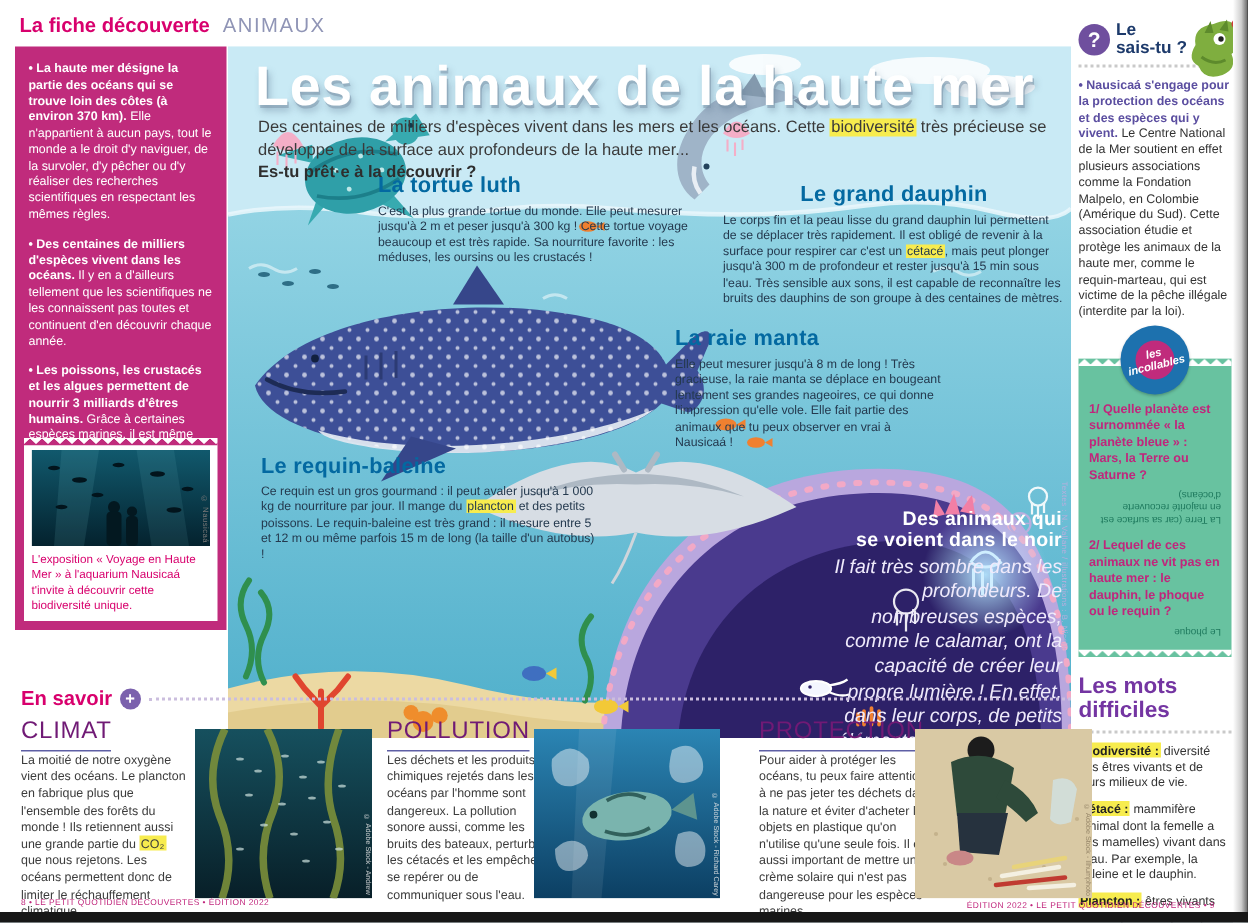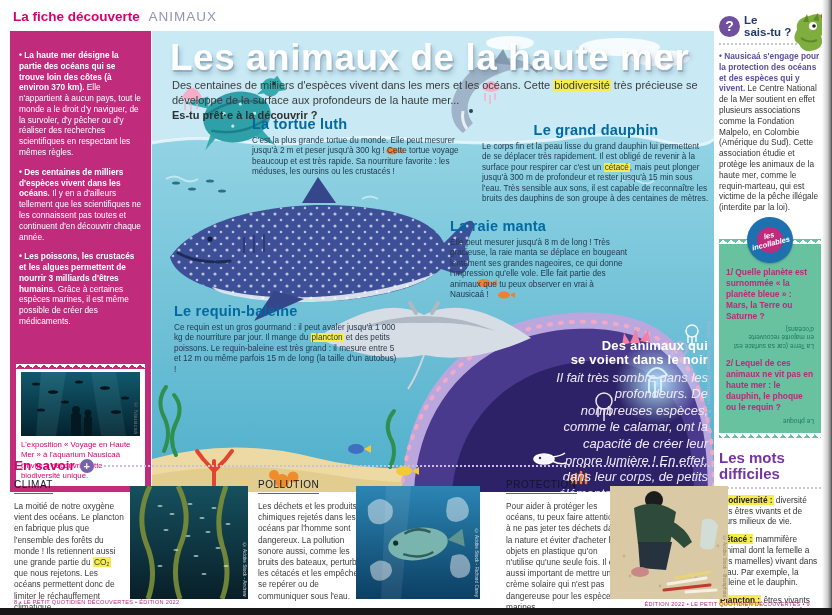--- a/index.html
+++ b/index.html
@@ -8,22 +8,22 @@
         font-family:"Liberation Sans","DejaVu Sans",sans-serif;color:#333;}
   
   .edge-bottom{position:absolute;left:0;right:0;bottom:0;height:7px;background:#171717;}
   .edge-right{position:absolute;top:0;right:0;width:10px;height:615px;
       background:linear-gradient(to right,#ffffff,#cfcfcf 55%,#7a7a7a 90%,#3c3c3c);}
   
   .hdr{position:absolute;left:13px;top:9px;font-size:13.5px;}
   .hdr b{color:#d8006d;}
   .hdr .tag{color:#9095b6;letter-spacing:1px;margin-left:5px;font-weight:normal;}
   
-  .lpanel{position:absolute;left:10px;top:31px;width:141px;height:461px;background:#c02b7c;
-      padding:19px 9px 7px 9px;color:#fff;font-size:8.3px;line-height:1.3;}
+  .lpanel{position:absolute;left:10px;top:31px;width:141px;height:389px;background:#c02b7c;
+      padding:9px 9px 7px 9px;color:#fff;font-size:8.3px;line-height:1.3;}
   .lpanel p{margin:0 0 9px 0;}
   .lpanel b{font-weight:bold;}
   .capbox{position:absolute;left:6px;right:6px;bottom:6px;background:#fff;padding:8px 5px 4px 5px;}
   .capbox .zztop{position:absolute;top:0;left:0;right:0;height:5px;
       background:conic-gradient(from 135deg at 50% 0,#c02b7c 90deg,#0000 0) 0 0/8px 5px repeat-x;}
   .cap-title{color:#d8006d;font-weight:bold;font-size:9.5px;text-align:center;margin:2px 0 4px 0;letter-spacing:.3px;}
   .cap-photo{position:relative;width:100%;height:64px;overflow:hidden;}
   .cap-cap{color:#d8006d;font-size:7.8px;line-height:1.35;margin-top:4px;}
   
   .scene{position:absolute;left:152px;top:31px;width:562px;height:461px;background:#c9eaf5;overflow:hidden;}
@@ -65,21 +65,21 @@
   .quiz .a{display:block;transform:rotate(180deg);font-size:6.6px;color:#1f7a5e;margin:2px 0 8px 0;text-align:left;}
   .mots-title{color:#7435a2;font-weight:bold;font-size:15px;line-height:1.05;margin:12px 0 4px 0;}
   .gloss p{margin:0 0 7px 0;}
   .term{background:#f7ec4e;font-weight:bold;color:#222;padding:0 1px;}
   
   .ensavoir{position:absolute;left:14px;top:458px;width:700px;display:flex;align-items:center;gap:5px;}
   .ensavoir .t{color:#d8006d;font-weight:bold;font-size:13.5px;}
   .plus-icon{width:14px;height:14px;border-radius:50%;background:#7b61ad;color:#fff;font-weight:bold;
       font-size:11px;line-height:14px;text-align:center;}
   .ensavoir .dots{flex:1;border-top:2px dotted #cbbede;height:0;}
-  .bcol-title{position:absolute;top:479px;color:#0f172a;font-size:10px;letter-spacing:.5px;
+  .bcol-title{position:absolute;top:479px;color:#701a75;font-size:16px;letter-spacing:.5px;
       border-bottom:1px solid #5e5fa5;padding-bottom:3px;}
   .bcol-text{position:absolute;top:501px;font-size:8.3px;line-height:1.35;color:#3c3c3c;}
   .bphoto{position:absolute;top:486px;height:113px;overflow:hidden;}
   .bphoto svg{display:block;}
   .pcred{position:absolute;right:1px;bottom:2px;writing-mode:vertical-rl;font-size:4.8px;color:#e8e8e8;opacity:.85;}
   .pcred.sand{color:#8a7a5e;}
   
   .foot{position:absolute;font-size:5.6px;letter-spacing:.3px;color:#c0267c;}
   .foot.left{left:14px;top:599px;}
   .foot.right{left:470px;top:601px;width:340px;text-align:right;}

